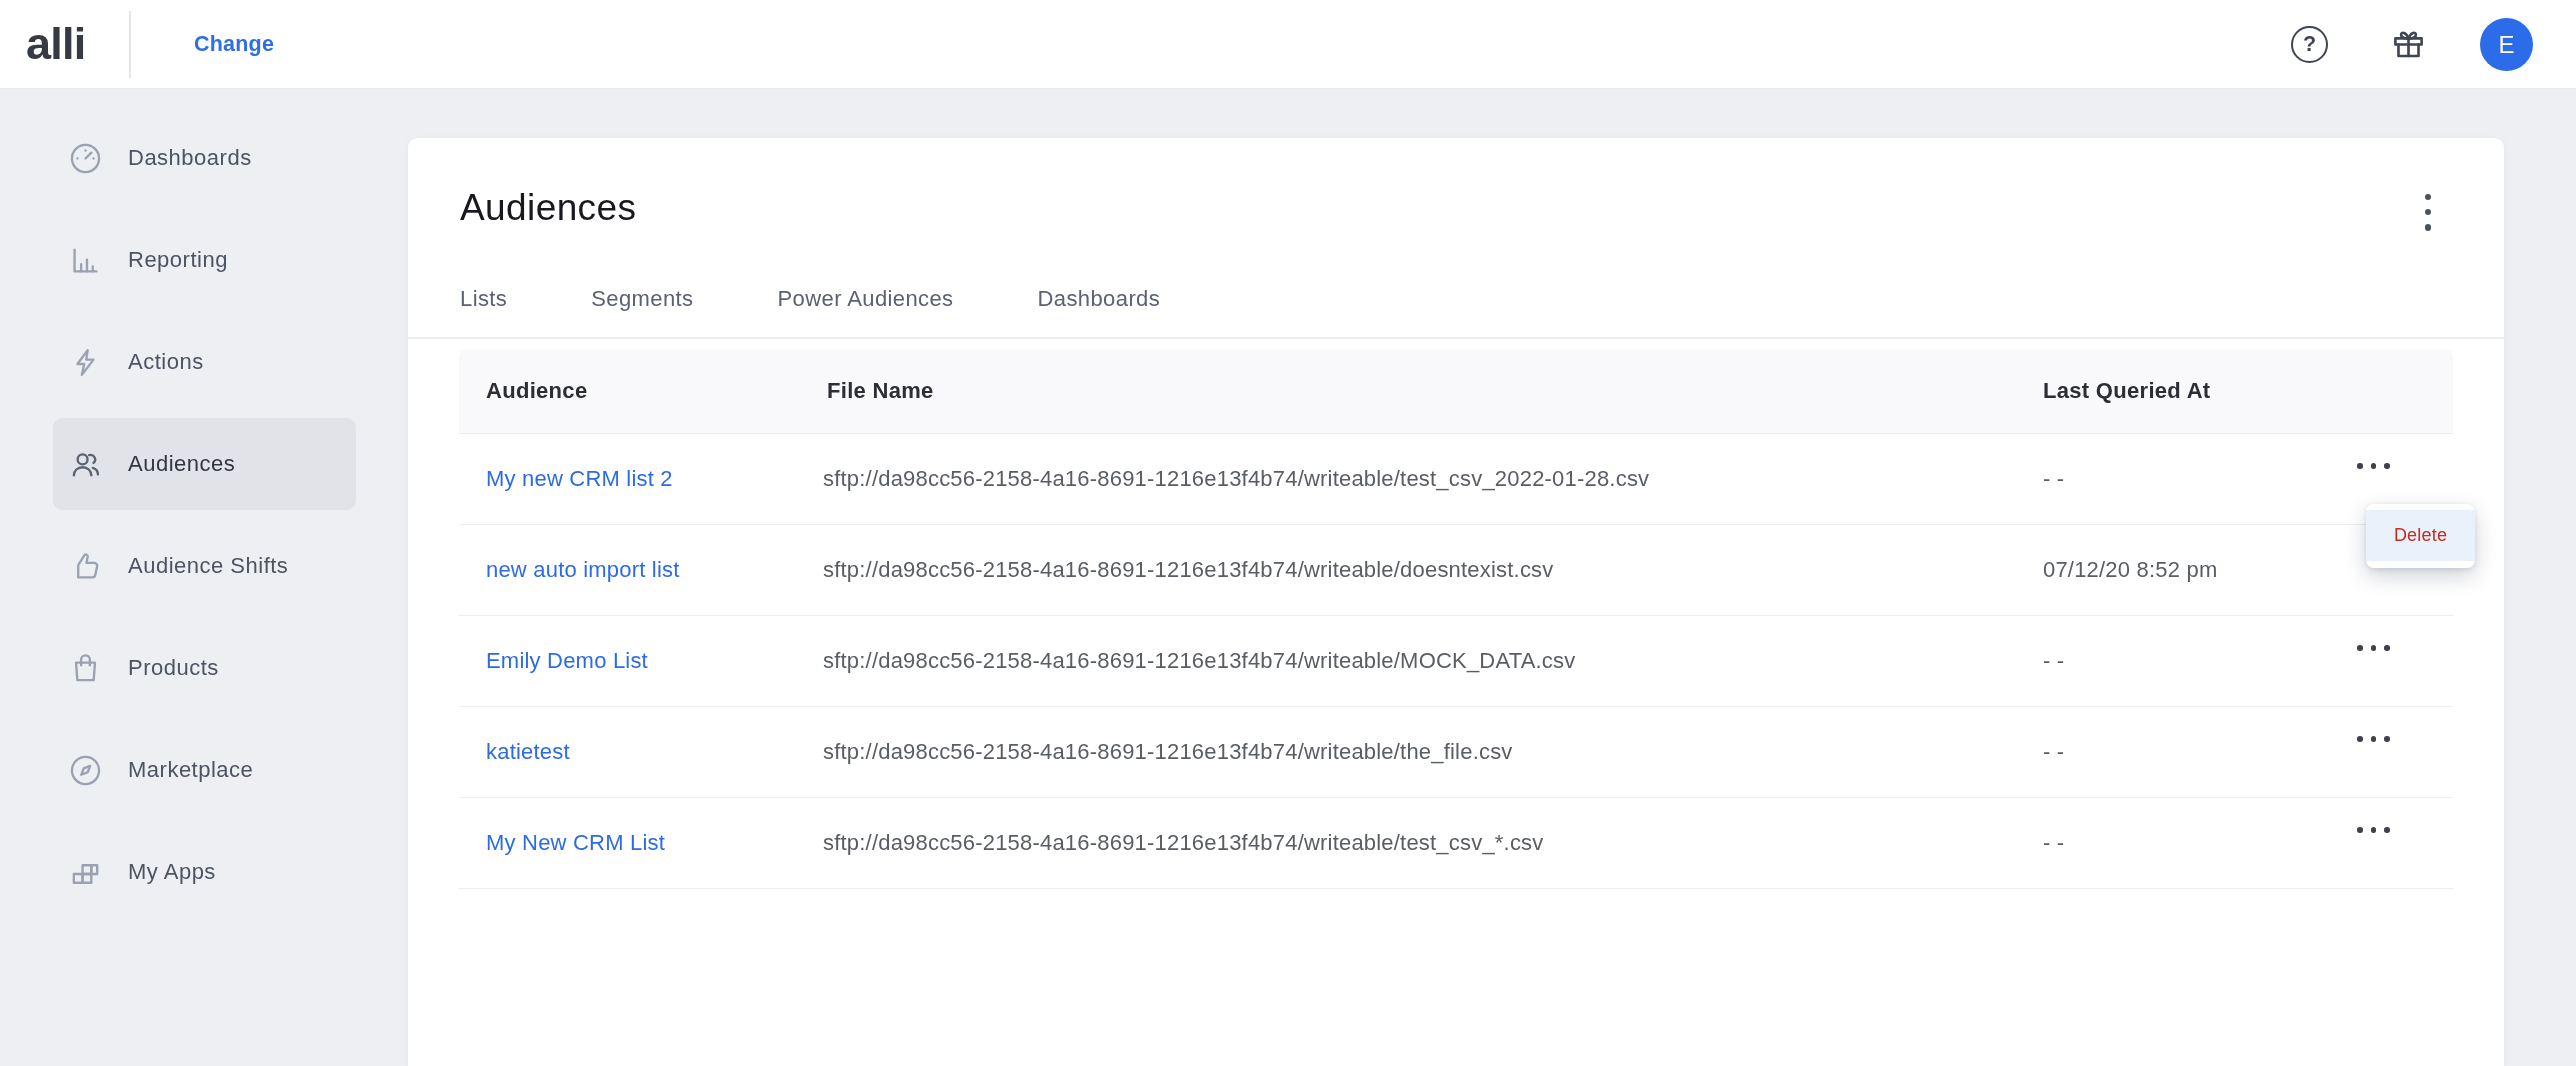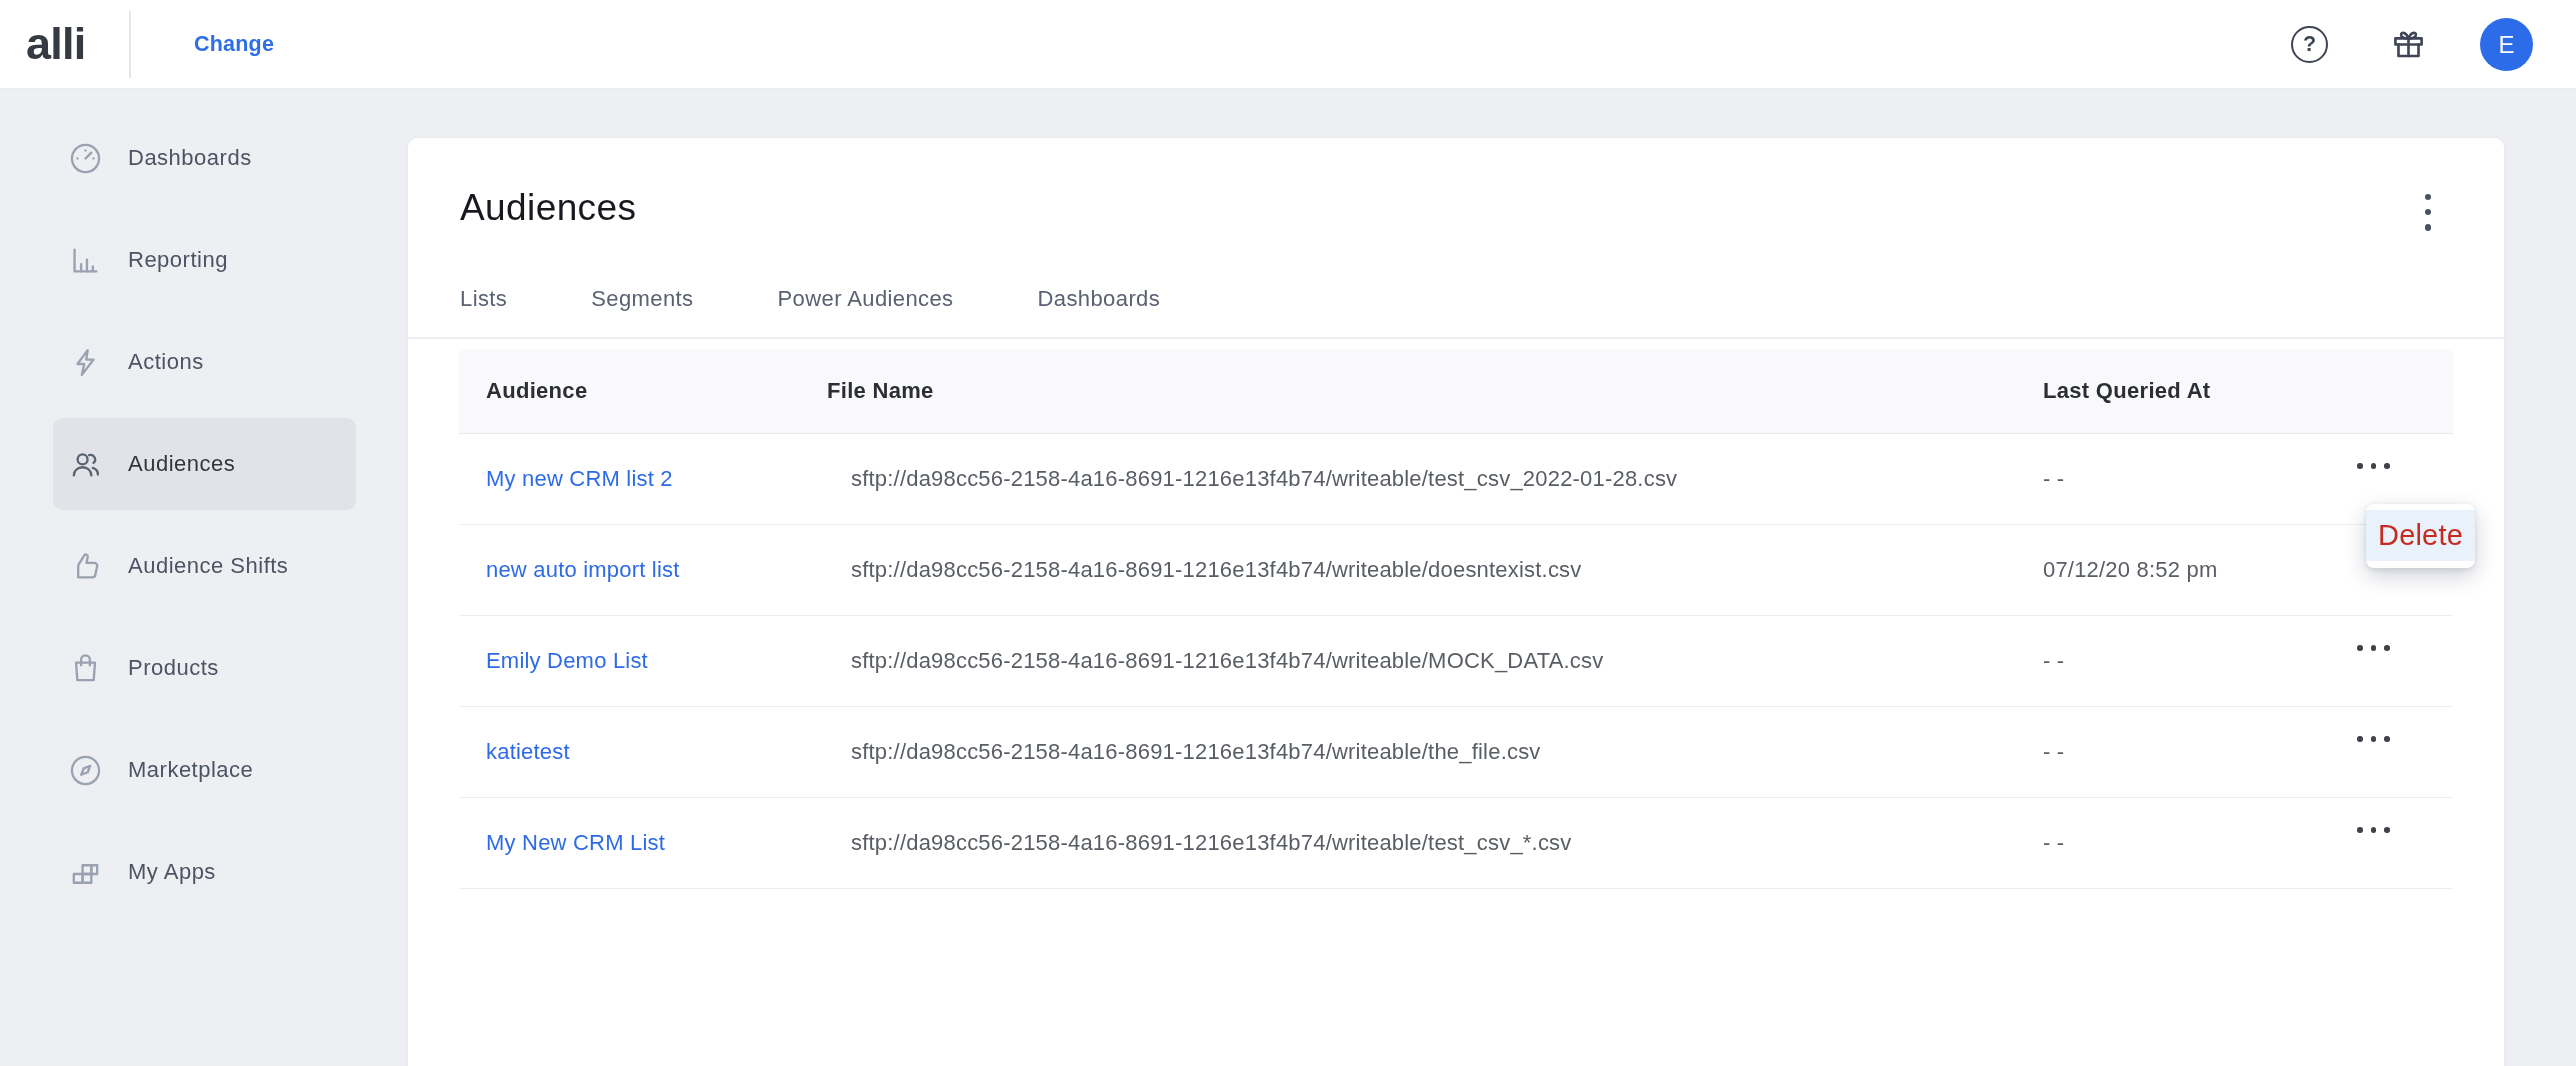--- a/index.html
+++ b/index.html
@@ -44,29 +44,29 @@
 
   
   .table { position:absolute; left:51px; top:211px; width:1994px; }
   .thead { position:relative; height:85px; background:#f9f9fb; border-radius:8px 8px 0 0; border-bottom:1.6px solid #e9e9ec; }
   .th { position:absolute; top:0; height:84px; line-height:84px; font-size:22px; font-weight:700; color:#2b2e34; letter-spacing:0.3px; }
   .th-audience { left:27px; }  .th-file { left:368px; }  .th-last { left:1584px; }
 
   .row { position:relative; height:91px; border-bottom:1.6px solid #ededef; background:#ffffff; }
   .cell { position:absolute; top:50%; transform:translateY(-50%); font-size:22px; letter-spacing:0.2px; white-space:nowrap; }
   .c-aud  { left:27px;  color:#2d6be6; cursor:pointer; }
-  .c-file { left:392px; color:#595d64; }
+  .c-file { left:364px; color:#595d64; }
   .c-last { left:1584px; color:#595d64; }
   .row-kebab { position:absolute; right:60px; top:26px; display:flex; gap:8px; padding:3.2px; cursor:pointer; }
   .row-kebab i { width:5.6px; height:5.6px; border-radius:50%; background:#3d424b; }
 
   
   .menu-popup { position:absolute; left:2366px; top:504px; width:109px; background:#ffffff; border-radius:8px;
                 padding:6.4px 0; box-shadow:0 8px 22px rgba(20,30,60,0.20), 0 1.6px 4.8px rgba(20,30,60,0.10); z-index:6; }
-  .menu-item { height:51px; background:#e9f1fb; color:#c62b20; font-size:29px; letter-spacing:0.2px;
+  .menu-item { height:51px; background:#e9f1fb; color:#c62b20; font-size:18px; letter-spacing:0.2px;
                display:flex; align-items:center; justify-content:center; cursor:pointer; }
 
   .qmark { width:100%; height:100%; border:2.4px solid currentColor; border-radius:50%;
            display:flex; align-items:center; justify-content:center; font-size:21.5px; font-weight:700; }
 </style>
 </head>
 <body>
 
 <div class="topbar">
   <div class="logo">alli</div>

